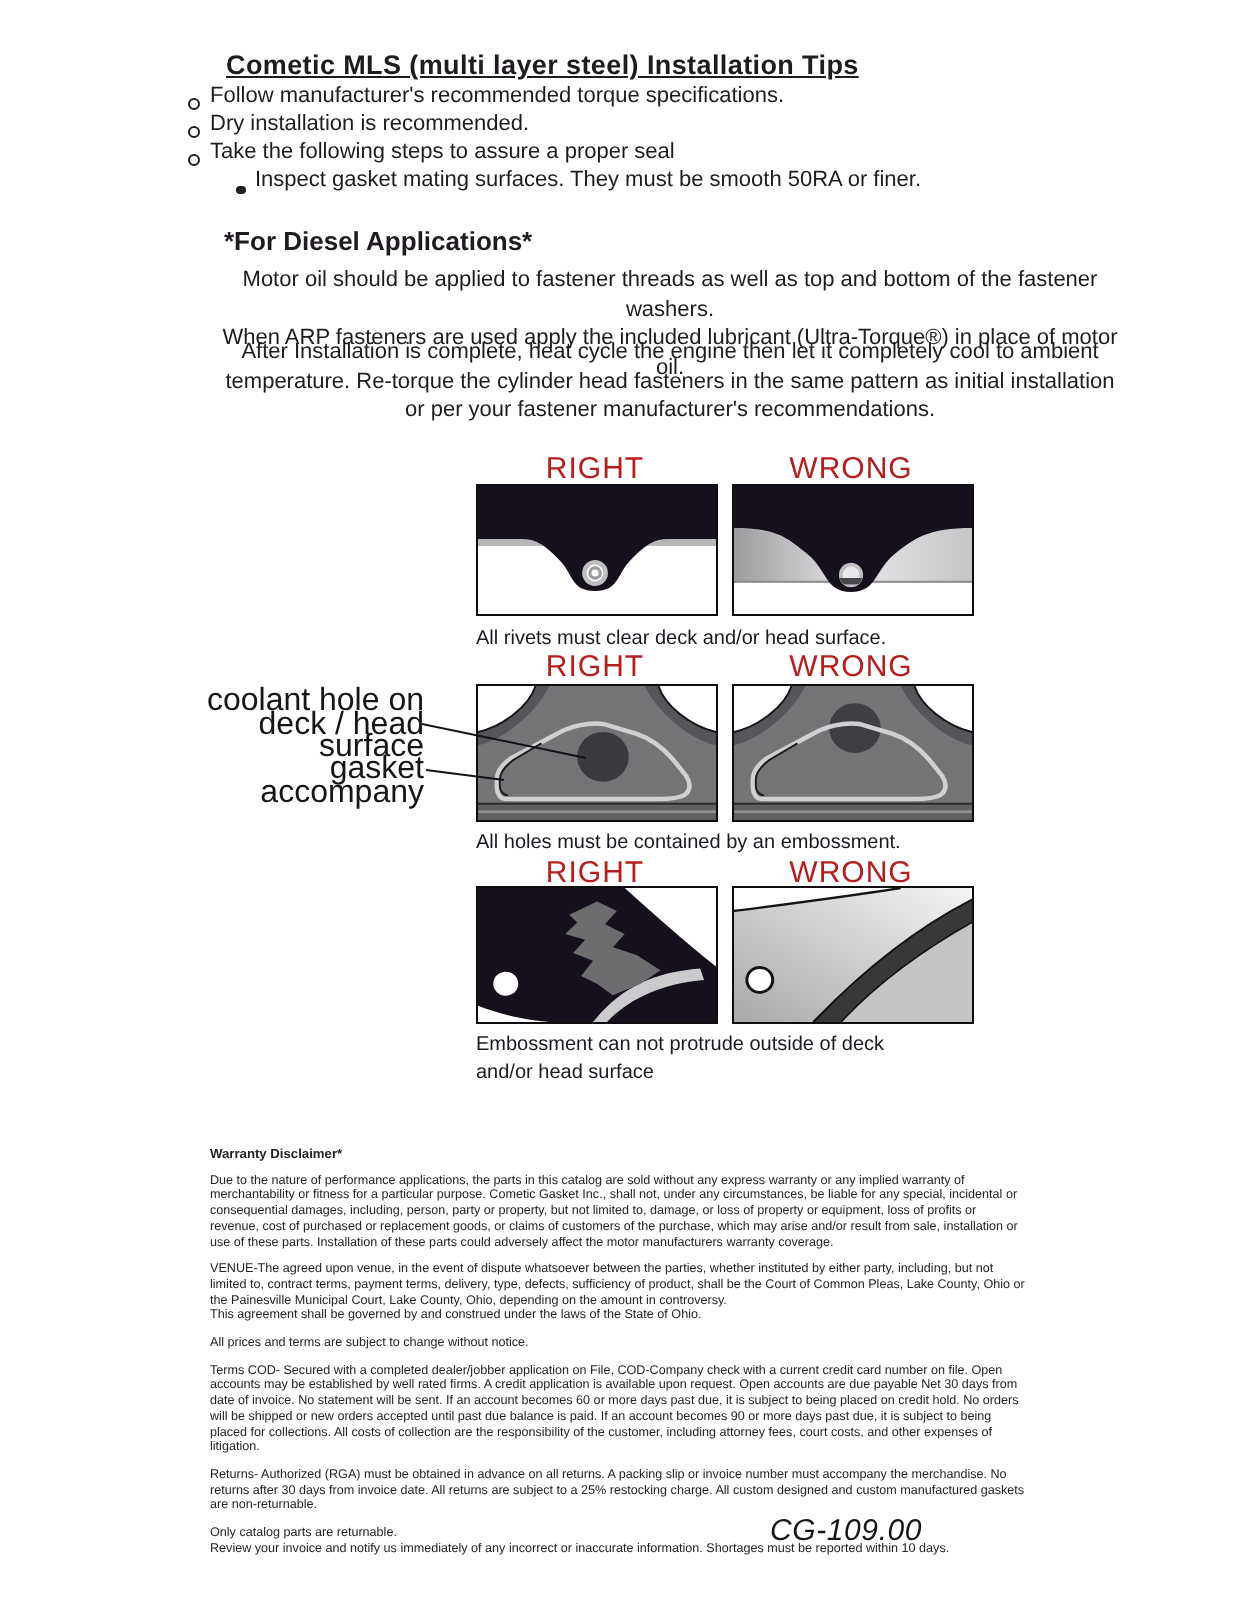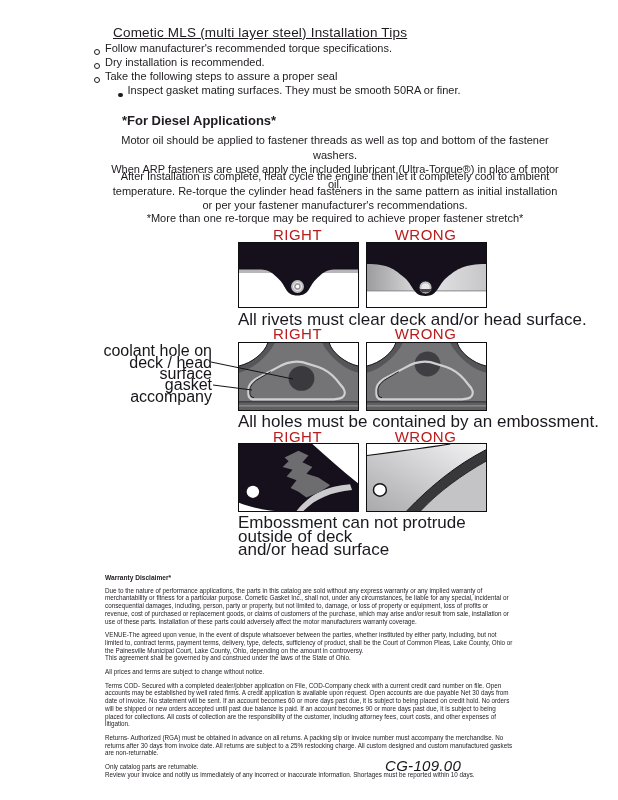--- a/index.html
+++ b/index.html
@@ -3,34 +3,34 @@
 <meta charset="utf-8">
 <style>
   html,body{margin:0;padding:0;background:#e8e8e8;}
   .page{
     position:relative;width:618px;height:800px;background:#ffffff;
     font-family:"Liberation Sans","DejaVu Sans",sans-serif;color:#1f1b20;
     overflow:hidden;margin:0 auto;
   }
   .abs{position:absolute;}
   .title{
-    left:113px;top:25px;font-size:13.5px;font-weight:normal;
+    left:113px;top:25px;font-size:13.5px;font-weight:bold;
     text-decoration:underline;letter-spacing:0.2px;white-space:nowrap;
   }
   .bullets{left:94px;top:41px;font-size:11px;line-height:14px;}
   .b-row{display:flex;align-items:flex-end;white-space:nowrap;}
   .b-row.sub{margin-left:24px;}
   .marker-open{flex:0 0 auto;width:4px;height:4px;border:1px solid #1f1b20;border-radius:50%;margin:4.5px 5px 0 0;}
   .marker-dot{flex:0 0 auto;width:4.5px;height:4.5px;background:#1f1b20;border-radius:50%;margin:4.5px 5px 0 0;}
-  .diesel-head{left:122px;top:113px;font-size:13px;font-weight:bold;}
+  .diesel-head{left:112px;top:113px;font-size:13px;font-weight:bold;}
   .body-para{left:105px;font-size:11px;line-height:14.5px;width:460px;white-space:pre-line;text-align:center;}
   .rw-label{top:0;font-size:15px;letter-spacing:0.5px;text-align:center;color:#b91c1c;}
   .panel{position:absolute;border:1.5px solid #0e0e10;background:#fff;}
   .panel svg{display:block;width:100%;height:100%;}
-  .caption{left:238px;font-size:17px;color:#1c1820;white-space:pre-line;line-height:13.5px;}
+  .caption{left:238px;font-size:10px;color:#1c1820;white-space:pre-line;line-height:13.5px;}
   .side-label{font-size:16px;line-height:11.5px;text-align:right;white-space:pre-line;color:#17141a;}
   .legal{left:105px;top:574px;width:408px;font-size:6.3px;line-height:7.7px;color:#262228;}
   .legal h3{font-size:6.6px;margin:0 0 5px 0;}
   .legal p{margin:0 0 6px 0;}
   .legal p.no-gap{margin-bottom:0;}
   .footer-code{left:385px;top:757px;font-size:15px;letter-spacing:0.3px;color:#17141a;font-style:italic;}
 </style>
 </head>
 <body>
 
@@ -56,21 +56,20 @@
       <span>Inspect gasket mating surfaces.  They must be smooth 50RA or finer.</span>
     </div>
   </div>
 
   <div class="abs diesel-head">*For Diesel Applications*</div>
   <div class="abs body-para" style="top:133px;">Motor oil should be applied to fastener threads as well as top and bottom of the fastener washers.
 When ARP fasteners are used apply the included lubricant (Ultra-Torque®) in place of motor oil.</div>
   <div class="abs body-para" style="top:169px;">After Installation is complete, heat cycle the engine then let it completely cool to ambient
 temperature. Re-torque the cylinder head fasteners in the same pattern as initial installation
 or per your fastener manufacturer's recommendations.</div>
-  <div class="abs body-para" style="top:211px;">*More than one re-torque may be required to achieve proper fastener stretch*</div>
 
   <div class="abs rw-label" style="left:238px;top:226px;width:119px;">RIGHT</div>
   <div class="abs rw-label" style="left:366px;top:226px;width:119px;">WRONG</div>
 
   <div class="panel" style="left:238px;top:242px;width:119px;height:64px;">
     <svg viewBox="0 0 120 64" preserveAspectRatio="none">
       <rect x="0" y="0" width="120" height="64" fill="#ffffff"></rect>
       <rect x="0" y="25" width="120" height="5" fill="#b7b7b9"></rect>
       <path d="M0,0 H120 V26.5 H96 C88,26.5 84,30 77,37 C70,44 71,52.5 59,52.5 C47,52.5 48,44 41,37 C34,30 30,26.5 22,26.5 H0 Z" fill="#15101c"></path>
       <circle cx="59" cy="43.5" r="6.5" fill="#bfbfc1"></circle>

